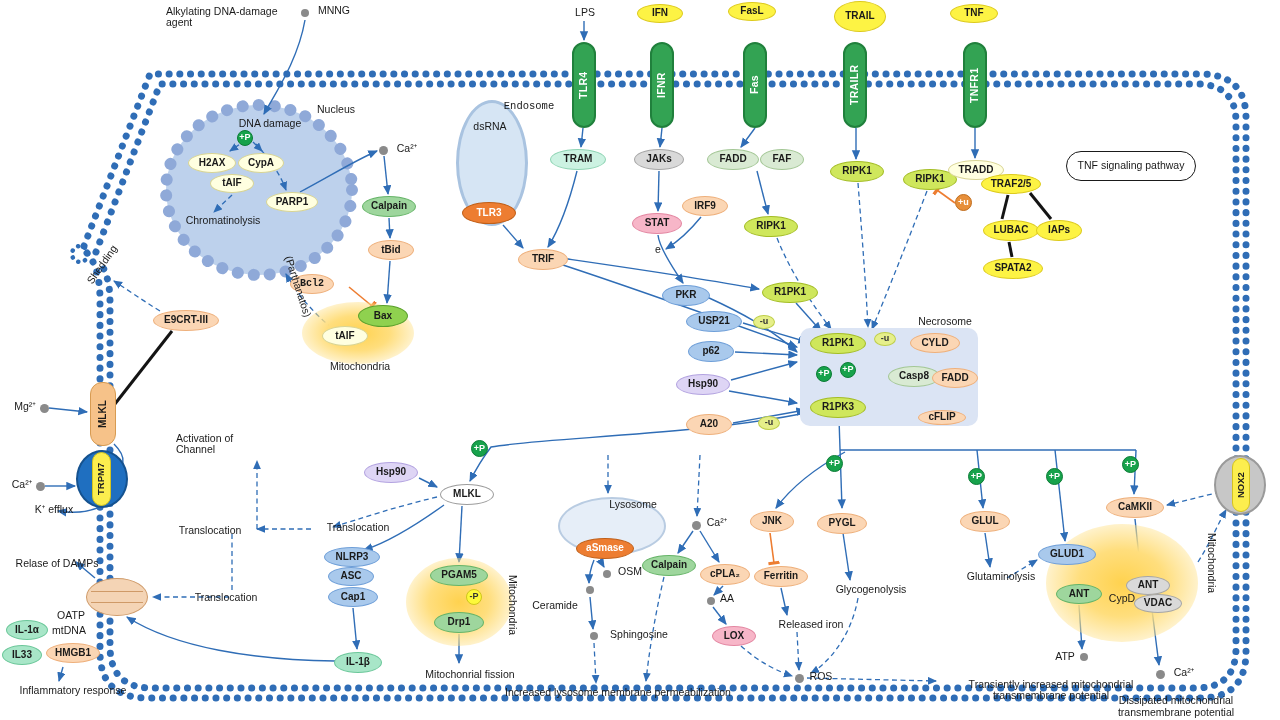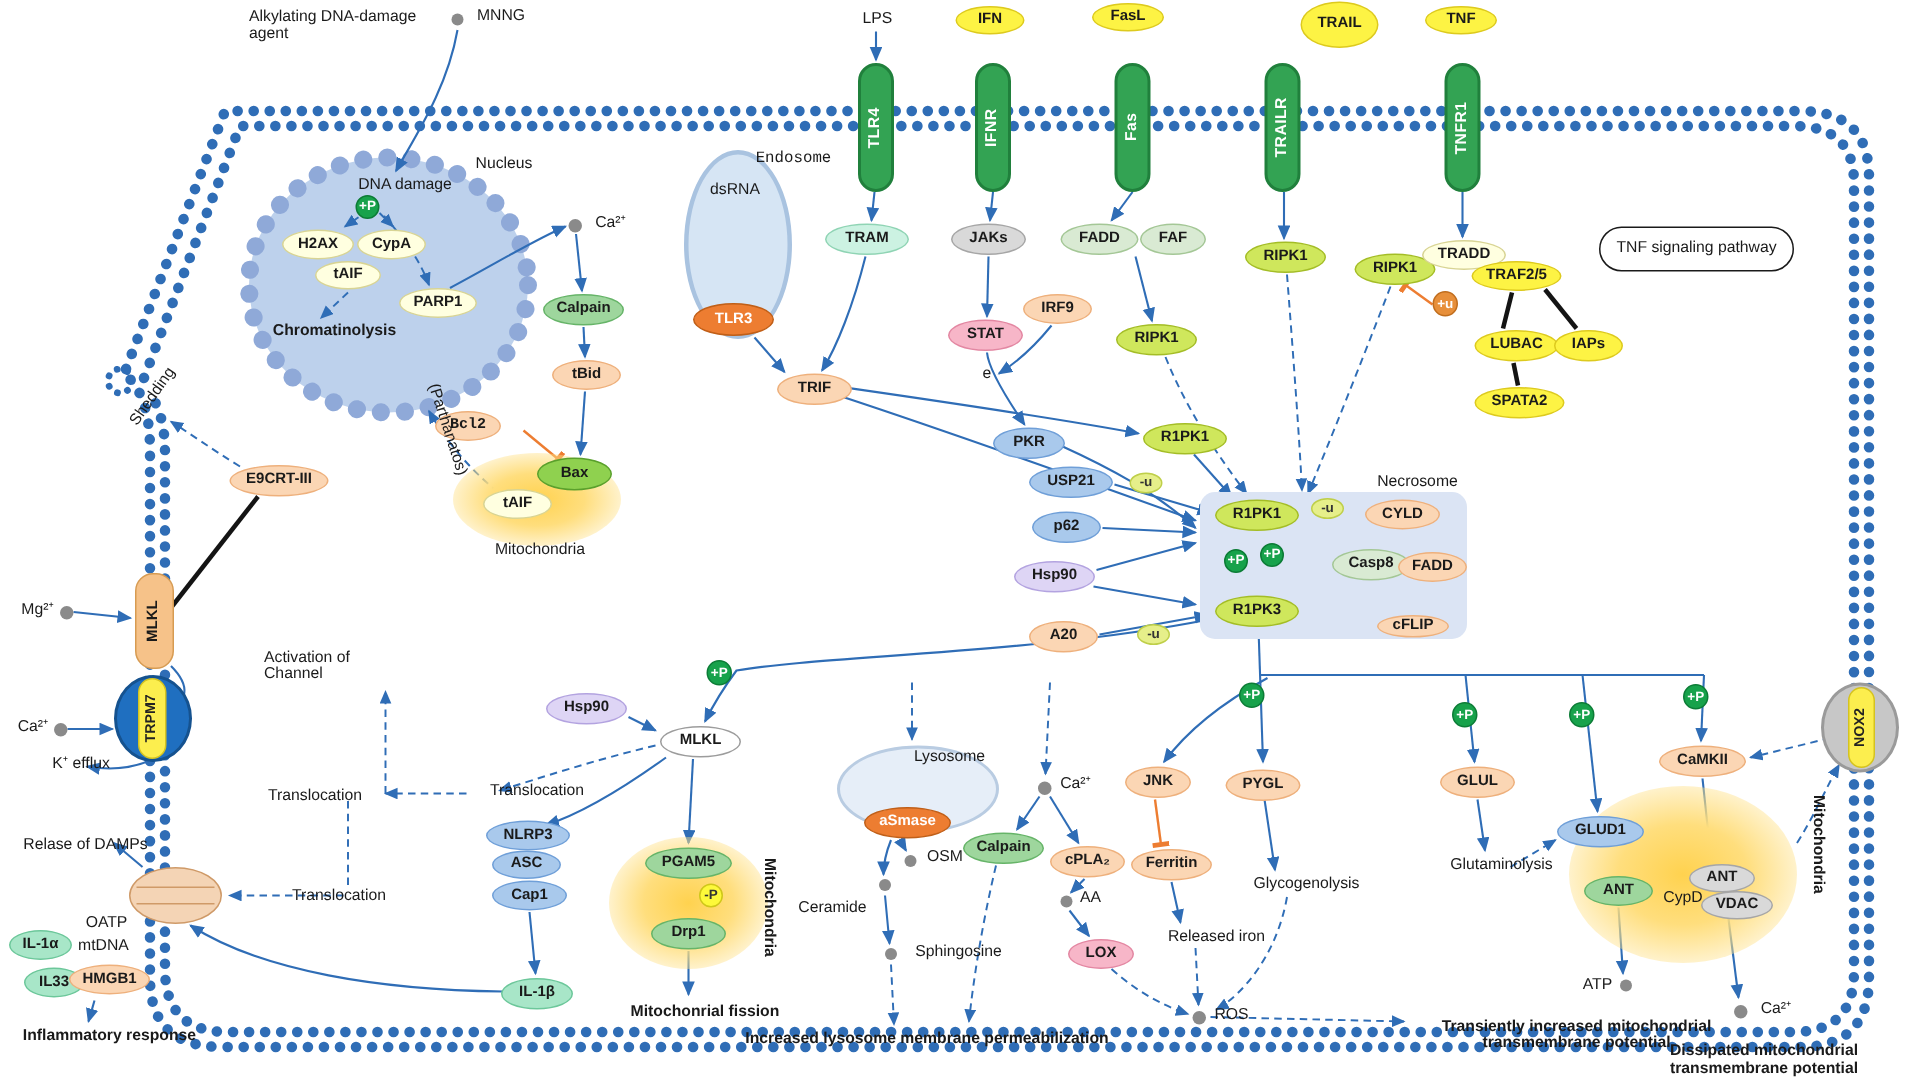--- a/index.html
+++ b/index.html
@@ -25,21 +25,21 @@
   .pink{background:#f7b6c8;border-color:#e387a2}
   .orange{background:#ed7d31;border-color:#c05f18;color:#fff}
   .white{background:#fff;border-color:#9c9c9c}
   .circ{border-radius:50%;font-weight:700;font-size:9px}
   .plusp{background:#17a24b;color:#fff;border:1px solid #0c7c36}
   .minusp{background:#fdf93a;color:#333;border:1px solid #cfc71a}
   .plusu{background:#e78f3a;color:#fff;border:1px solid #c06d1d}
   .minusu{background:#e6ef8a;color:#333;border:1px solid #bfcf4a;border-radius:50%;font-weight:700;font-size:9px}
   .dot{background:#8a8a8a;border-radius:50%}
   .txt{font-size:10.5px}
-  .txtb{font-size:10.5px;font-weight:700}
+  .txtb{font-size:10.5px;font-weight:400}
   .left{justify-content:flex-start;text-align:left}
   .receptor{background:#33a353;border:2px solid #20803c;border-radius:12px;color:#fff;font-weight:700;font-size:10.5px;letter-spacing:.3px}
   .vtext{writing-mode:vertical-rl;transform:rotate(180deg)}
   .vtext2{writing-mode:vertical-rl}
   .pill{border-radius:12px}
   .mlklpill{background:#f6c289;border:1.5px solid #d79b52;font-weight:700;font-size:10px}
   .yellowpill{background:#fcee4e;border:1px solid #d5c31e;font-weight:700;font-size:9.5px;color:#222}
   .blob{border-radius:50%}
   .endo{background:#d6e5f4;border:3px solid #a9c3e0}
   .lyso{background:#e6eef8;border:2.5px solid #b9cce2}
@@ -190,21 +190,21 @@
       <div class="nd mito" style="left: 1046px; top: 524px; width: 152px; height: 118px;"></div>
       <div class="nd necrobox" style="left: 800px; top: 328px; width: 178px; height: 98px;"></div>
       <div class="nd channel" style="left: 86px; top: 578px; width: 62px; height: 38px;"></div>
       <div class="nd txt left" style="left: 166px; top: 4px; width: 130px; height: 26px;">Alkylating DNA-damage
 agent</div>
       <div class="nd dot" style="left: 301px; top: 9px; width: 8px; height: 8px;"></div>
       <div class="nd txt" style="left: 312px; top: 4px; width: 44px; height: 14px;">MNNG</div>
       <div class="nd txt" style="left: 570px; top: 6px; width: 30px; height: 14px;">LPS</div>
       <div class="nd ov yellow" style="left: 637px; top: 4px; width: 46px; height: 19px;">IFN</div>
       <div class="nd ov yellow" style="left: 728px; top: 2px; width: 48px; height: 19px;">FasL</div>
-      <div class="nd ov yellow" style="left: 867px; top: 1px; width: 52px; height: 31px;">TRAIL</div>
+      <div class="nd ov yellow" style="left: 834px; top: 1px; width: 52px; height: 31px;">TRAIL</div>
       <div class="nd ov yellow" style="left: 950px; top: 4px; width: 48px; height: 19px;">TNF</div>
       <div class="nd receptor vtext" style="left: 572px; top: 42px; width: 24px; height: 86px;">TLR4</div>
       <div class="nd receptor vtext" style="left: 650px; top: 42px; width: 24px; height: 86px;">IFNR</div>
       <div class="nd receptor vtext" style="left: 743px; top: 42px; width: 24px; height: 86px;">Fas</div>
       <div class="nd receptor vtext" style="left: 843px; top: 42px; width: 24px; height: 86px;">TRAILR</div>
       <div class="nd receptor vtext" style="left: 963px; top: 42px; width: 24px; height: 86px;">TNFR1</div>
       <div class="nd txt" style="left: 306px; top: 103px; width: 60px; height: 14px;">Nucleus</div>
       <div class="nd txt" style="left: 228px; top: 117px; width: 84px; height: 13px;">DNA damage</div>
       <div class="nd circ plusp" style="left: 237px; top: 130px; width: 16px; height: 16px;">+P</div>
       <div class="nd ov cream" style="left: 188px; top: 153px; width: 48px; height: 20px;">H2AX</div>
@@ -232,21 +232,21 @@
       <div class="nd txt" style="left: 24px; top: 503px; width: 60px; height: 13px;">K⁺ efflux</div>
       <div class="nd txt left" style="left: 176px; top: 430px; width: 88px; height: 28px;">Activation of
 Channel</div>
       <div class="nd txt" style="left: 166px; top: 524px; width: 88px; height: 13px;">Translocation</div>
       <div class="nd txt" style="left: 314px; top: 521px; width: 88px; height: 13px;">Translocation</div>
       <div class="nd txt" style="left: 182px; top: 591px; width: 88px; height: 13px;">Translocation</div>
       <div class="nd txt" style="left: 4px; top: 557px; width: 106px; height: 13px;">Relase of DAMPs</div>
       <div class="nd txt" style="left: 50px; top: 609px; width: 42px; height: 13px;">OATP</div>
       <div class="nd txt" style="left: 44px; top: 624px; width: 50px; height: 13px;">mtDNA</div>
       <div class="nd ov mint" style="left: 6px; top: 620px; width: 42px; height: 20px;">IL-1α</div>
-      <div class="nd ov mint" style="left: 16px; top: 645px; width: 40px; height: 20px; text-align: center;">IL33</div>
+      <div class="nd ov mint" style="left: 2px; top: 645px; width: 40px; height: 20px; text-align: center;">IL33</div>
       <div class="nd ov peach" style="left: 46px; top: 643px; width: 54px; height: 20px;">HMGB1</div>
       <div class="nd txtb" style="left: 2px; top: 684px; width: 142px; height: 14px;">Inflammatory response</div>
       <div class="nd txt" style="left: 494px; top: 100px; width: 70px; height: 13px; font-family: Liberation Mono, monospace;">Endosome</div>
       <div class="nd txt" style="left: 466px; top: 120px; width: 48px; height: 13px;">dsRNA</div>
       <div class="nd ov orange" style="left: 462px; top: 202px; width: 54px; height: 22px;">TLR3</div>
       <div class="nd ov mintlight" style="left: 550px; top: 149px; width: 56px; height: 21px;">TRAM</div>
       <div class="nd ov peach" style="left: 518px; top: 249px; width: 50px; height: 21px;">TRIF</div>
       <div class="nd ov gray" style="left: 634px; top: 149px; width: 50px; height: 21px;">JAKs</div>
       <div class="nd ov peach" style="left: 682px; top: 196px; width: 46px; height: 20px;">IRF9</div>
       <div class="nd ov pink" style="left: 632px; top: 213px; width: 50px; height: 21px;">STAT</div>

